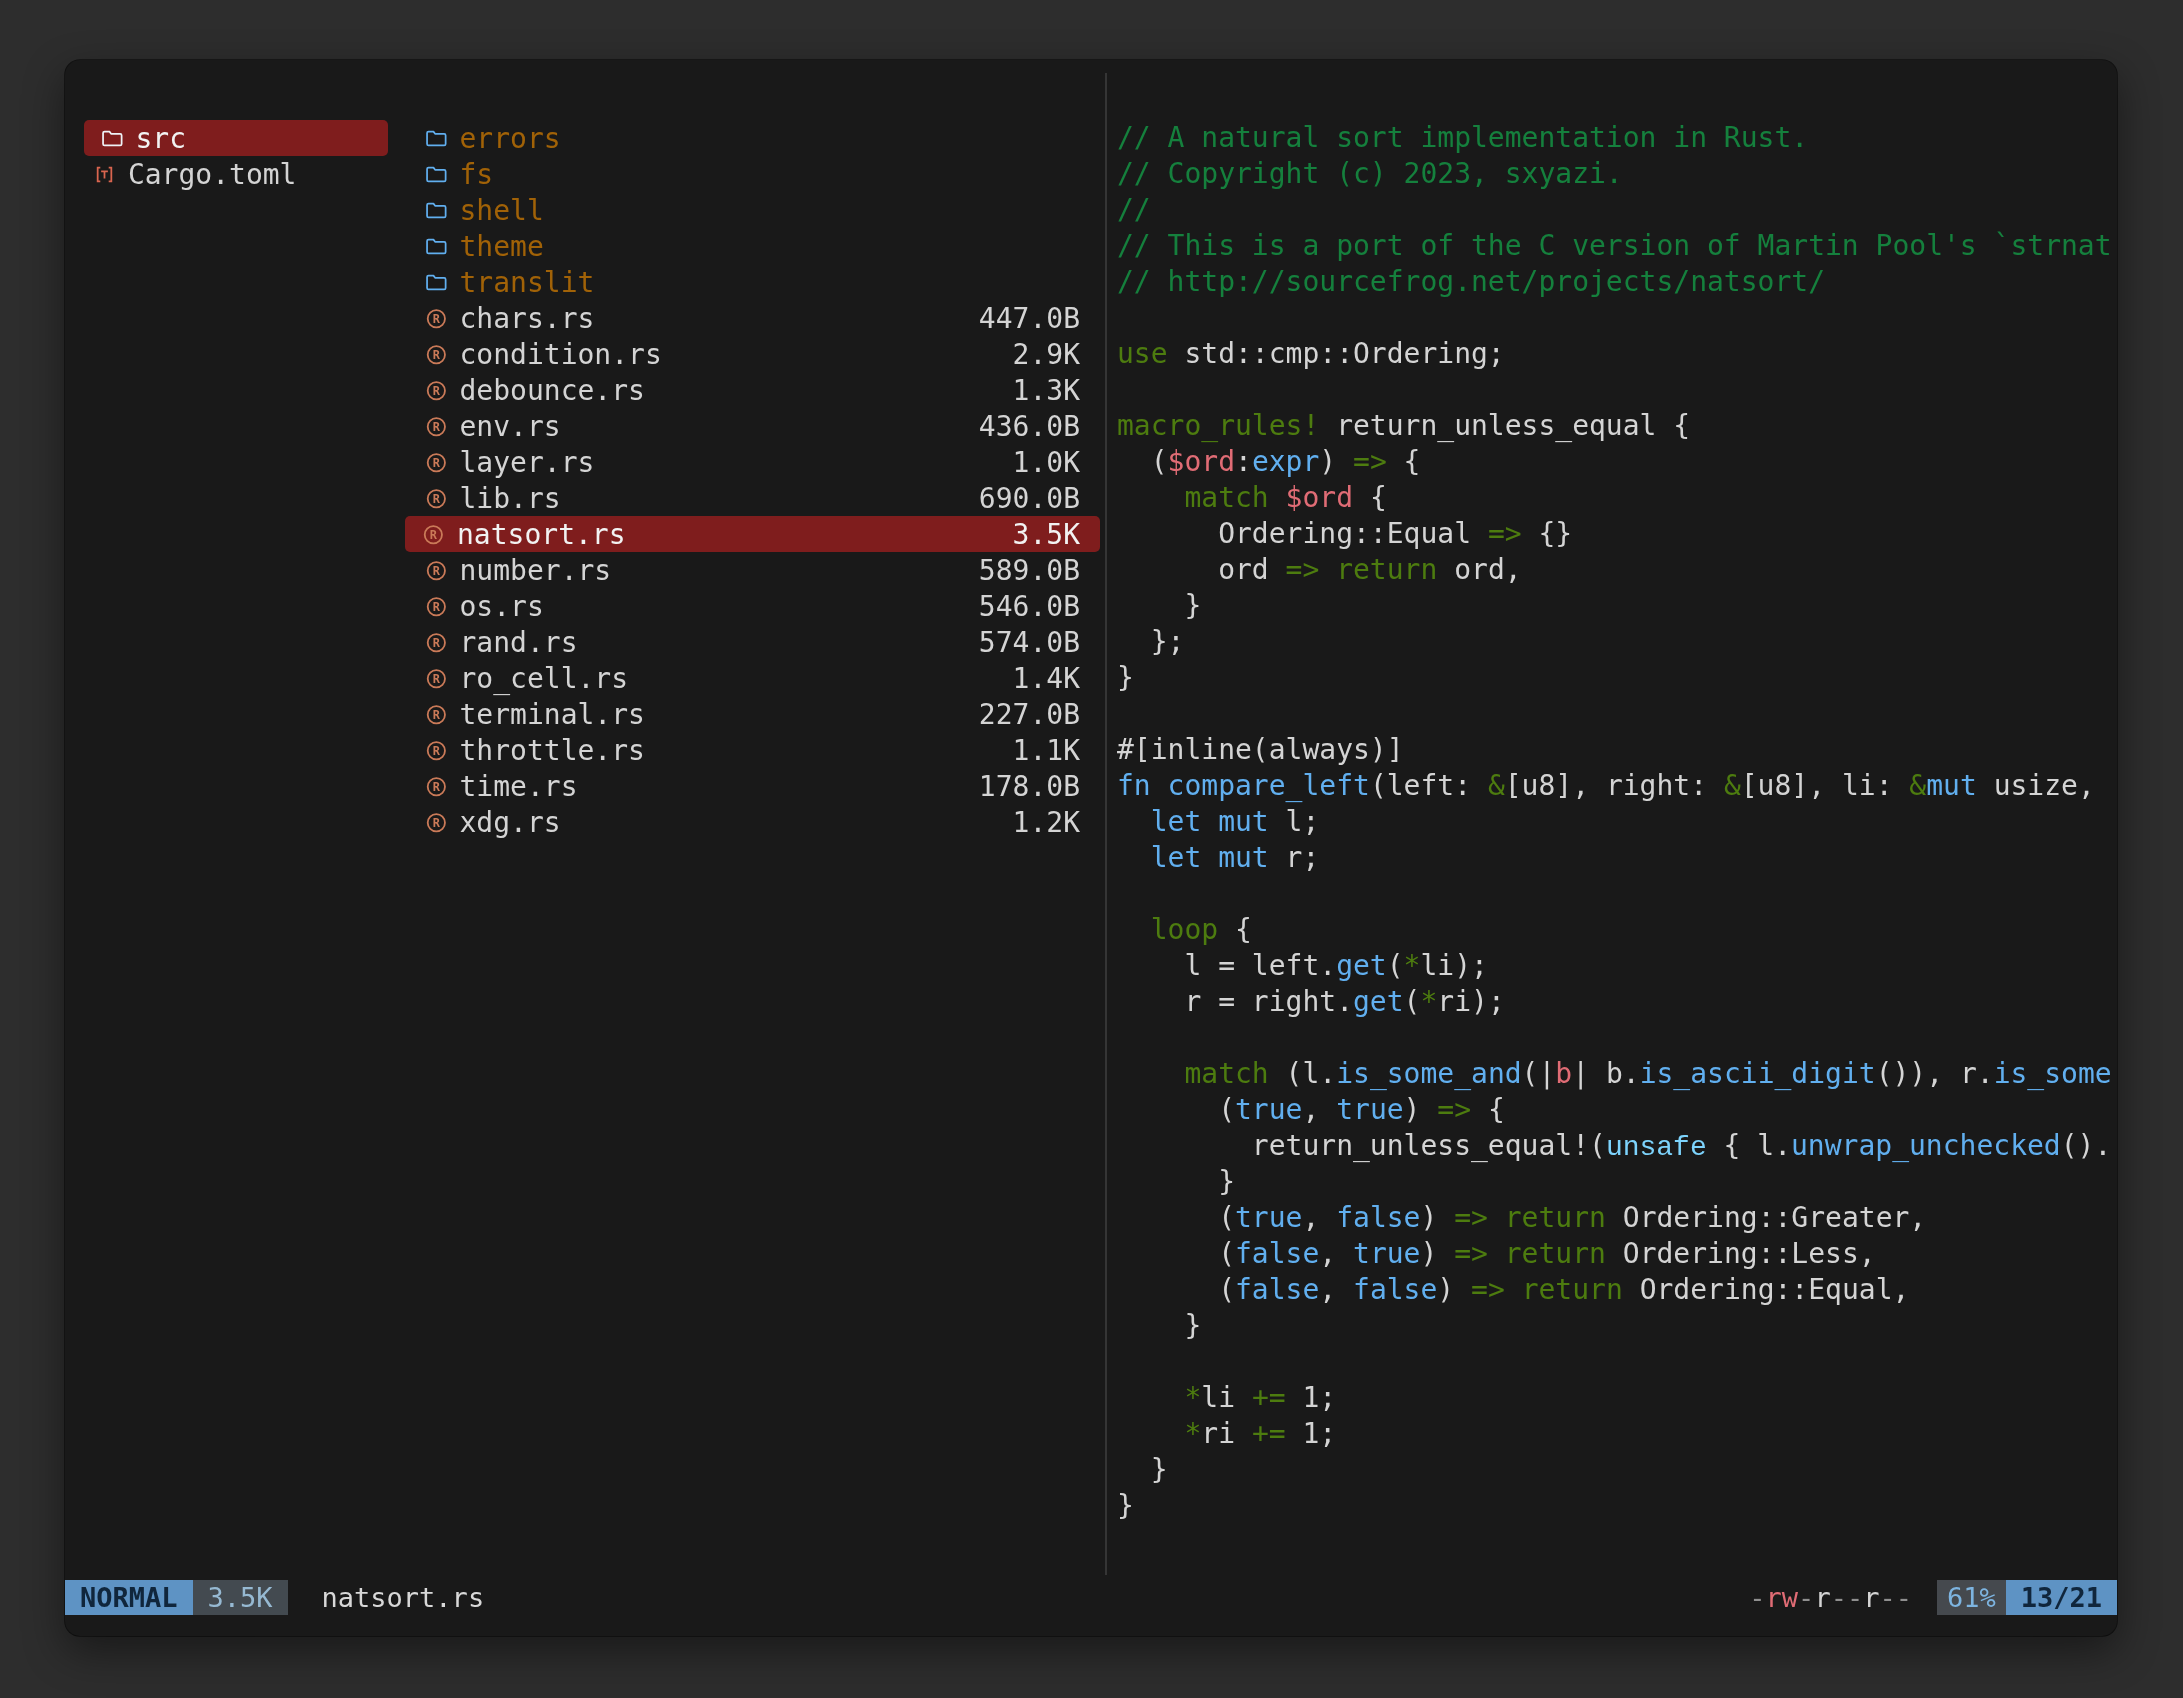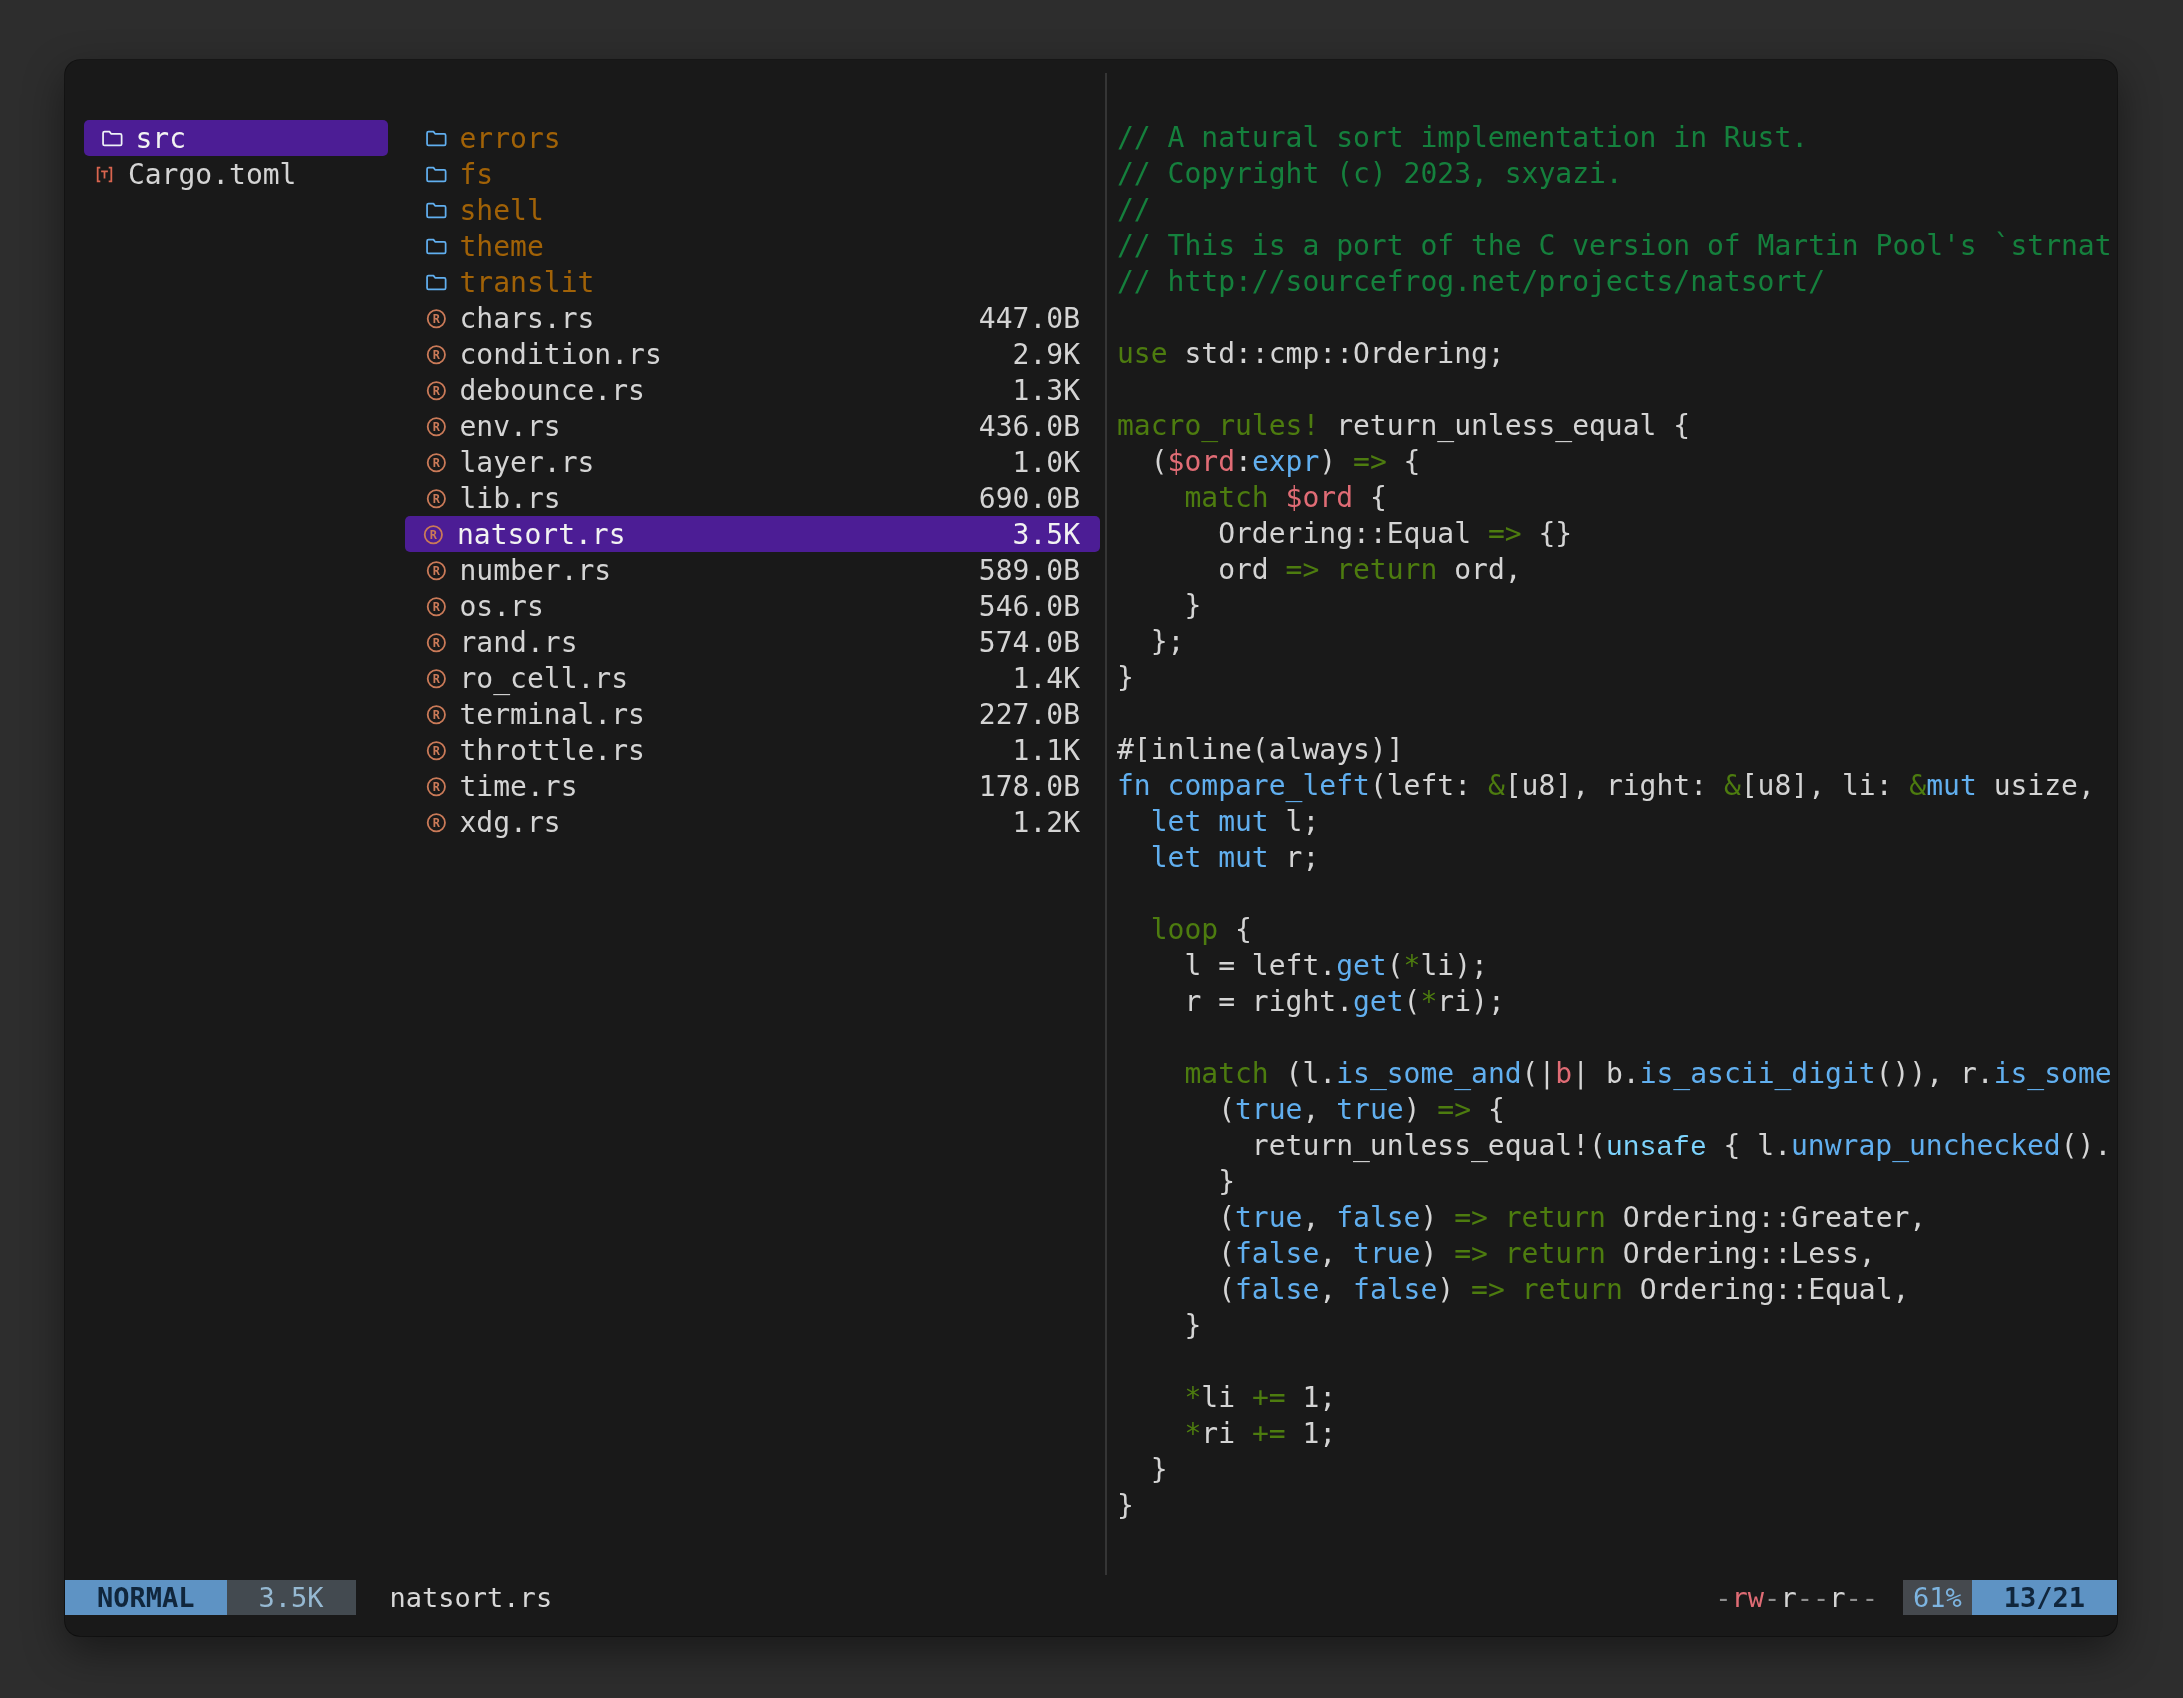--- a/index.html
+++ b/index.html
@@ -32,35 +32,35 @@
   }
   .pane-parent  .row { padding:0 8.4px; }
   .pane-current .row { padding:0 20px 0 18.5px; }
   .icon { display:inline-flex; width:25px; justify-content:center; align-items:center; }
   .icon.folder { color:#61afef; }
   .icon.rust   { color:#ca7a58; }
   .icon.toml   { color:#d9654f; }
   .nm { margin-left:11px; }
   .nm.folder { color:#a16207; }
   .sz { margin-left:auto; color:#d4d4d4; }
-  .row.selected { background:#4c1d95;padding-left:16px; }
+  .row.selected { background:#7f1d1d;padding-left:16px; }
   .row.selected .nm, .row.selected .sz { color:#f2f2f2; }
   .pane-parent .row.selected .icon { color:#eef2f6; }
   .code-line { height:36px; line-height:36px; }
   .tk-d { color:#d4d4d4; }
   .tk-c { color:#15803d; }
   .tk-p { color:#4d7c0f; }
   .tk-b { color:#61afef; }
   .tk-r { color:#e06c75; }
   .tk-o { color:#7dd3fc;font-family:Liberation Mono, monospace; }
   .status-bar {
     position:absolute; left:0; top:1520px; width:100%; height:35px;
     display:flex; align-items:stretch; font-size:27px;
   }
-  .badge { display:inline-flex; align-items:center; padding:0 32px; white-space:pre; }
+  .badge { display:inline-flex; align-items:center; padding:0 15px; white-space:pre; }
   .badge.mode { background:#5e93c4; color:#10263c; font-weight:bold; }
   .badge.size { background:#434a50; color:#96b9d2; }
   .fname-status { margin-left:34px; color:#d8d8d8; display:flex; align-items:center; }
   .spacer { flex:1; }
   .perms { display:flex; align-items:center; margin-right:25px; white-space:pre; }
   .pm-dim   { color:#8f8f8f; }
   .pm-red   { color:#e06c75; }
   .pm-plain { color:#d4d4d4; }
   .badge.pct { background:#45494e; color:#7db4e0; padding:0 10px; }
   .badge.pos { background:#5e93c4; color:#10263c; font-weight:bold;text-align:right; }

